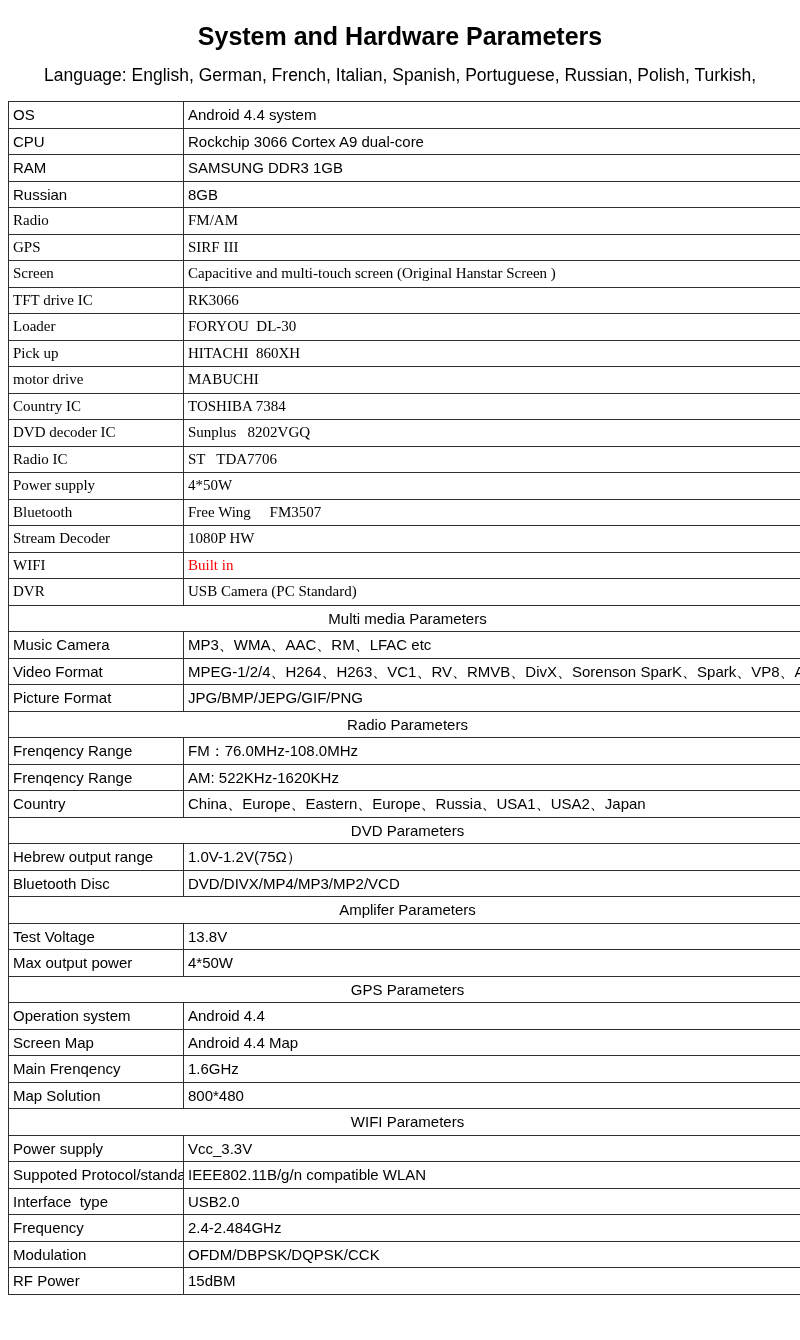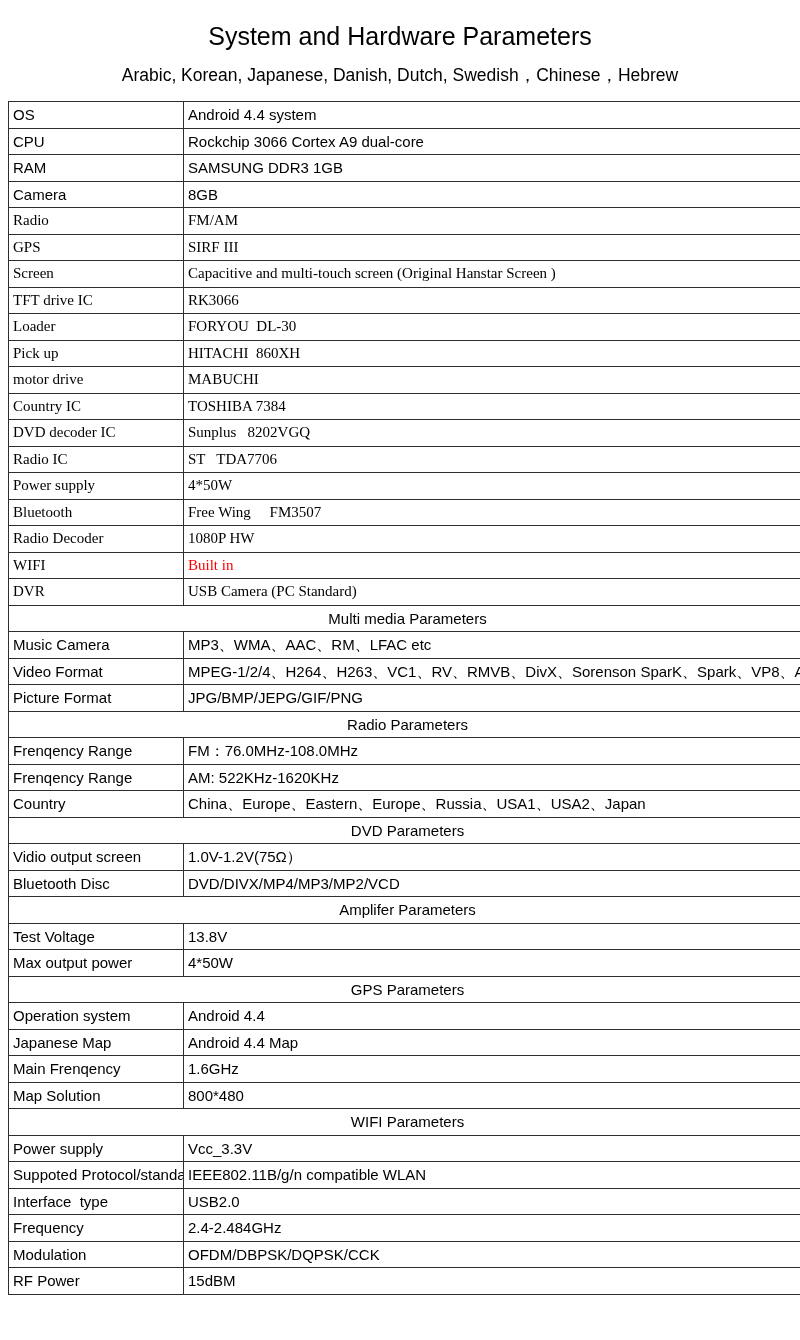--- a/index.html
+++ b/index.html
@@ -7,21 +7,21 @@
     width: 800px; height: 1340px;
     background: #ffffff;
     overflow: hidden;
     font-family: "Liberation Sans", sans-serif;
     color: #000;
   }
   .page-title {
     margin: 22px 0 0 0;
     text-align: center;
     font-size: 25px;
-    font-weight: normal;
+    font-weight: bold;
     font-family: "Liberation Sans", sans-serif;
     letter-spacing: 0px;
   }
   .language-block {
     margin-top: 12px;
     text-align: center;
     font-size: 17.5px;
     line-height: 25px;
     font-family: "Liberation Sans", sans-serif;
   }
@@ -54,39 +54,39 @@
     font-size: 15px;
     font-family: "Liberation Sans", sans-serif;
   }
 </style>
 </head>
 <body>
 
 <div class="page-title">System and Hardware Parameters</div>
 
 <div class="language-block">
-  <div>Arabic, Korean, Japanese, Danish, Dutch, Swedish，Chinese，Hebrew</div>
+  <div>Language: English, German, French, Italian, Spanish, Portuguese, Russian, Polish,  Turkish,</div>
 </div>
 
 <table class="spec-table">
   <tbody>
       <tr>
         <td class="label-cell">OS</td>
         <td class="value-cell">Android 4.4 system</td>
       </tr>
       <tr>
         <td class="label-cell">CPU</td>
         <td class="value-cell">Rockchip 3066 Cortex A9 dual-core</td>
       </tr>
       <tr>
         <td class="label-cell">RAM</td>
         <td class="value-cell">SAMSUNG DDR3 1GB</td>
       </tr>
       <tr>
-        <td class="label-cell">Camera</td>
+        <td class="label-cell">Russian</td>
         <td class="value-cell">8GB</td>
       </tr>
       <tr>
         <td class="label-cell serif">Radio</td>
         <td class="value-cell serif">FM/AM</td>
       </tr>
       <tr>
         <td class="label-cell serif">GPS</td>
         <td class="value-cell serif">SIRF III</td>
       </tr>
@@ -124,21 +124,21 @@
       </tr>
       <tr>
         <td class="label-cell serif">Power supply</td>
         <td class="value-cell serif">4*50W</td>
       </tr>
       <tr>
         <td class="label-cell serif">Bluetooth</td>
         <td class="value-cell serif">Free Wing     FM3507</td>
       </tr>
       <tr>
-        <td class="label-cell serif">Radio Decoder</td>
+        <td class="label-cell serif">Stream Decoder</td>
         <td class="value-cell serif">1080P HW</td>
       </tr>
       <tr>
         <td class="label-cell serif">WIFI</td>
         <td class="value-cell serif red">Built in</td>
       </tr>
       <tr>
         <td class="label-cell serif">DVR</td>
         <td class="value-cell serif">USB Camera (PC Standard)</td>
       </tr>
@@ -169,21 +169,21 @@
         <td class="value-cell">AM: 522KHz-1620KHz</td>
       </tr>
       <tr>
         <td class="label-cell">Country</td>
         <td class="value-cell">China、Europe、Eastern、Europe、Russia、USA1、USA2、Japan</td>
       </tr>
       <tr>
         <td colspan="2" class="section">DVD Parameters</td>
       </tr>
       <tr>
-        <td class="label-cell">Vidio output screen</td>
+        <td class="label-cell">Hebrew output range</td>
         <td class="value-cell">1.0V-1.2V(75Ω）</td>
       </tr>
       <tr>
         <td class="label-cell">Bluetooth Disc</td>
         <td class="value-cell">DVD/DIVX/MP4/MP3/MP2/VCD</td>
       </tr>
       <tr>
         <td colspan="2" class="section">Amplifer Parameters</td>
       </tr>
       <tr>
@@ -195,21 +195,21 @@
         <td class="value-cell">4*50W</td>
       </tr>
       <tr>
         <td colspan="2" class="section">GPS Parameters</td>
       </tr>
       <tr>
         <td class="label-cell">Operation system</td>
         <td class="value-cell">Android 4.4</td>
       </tr>
       <tr>
-        <td class="label-cell">Japanese Map</td>
+        <td class="label-cell">Screen Map</td>
         <td class="value-cell">Android 4.4 Map</td>
       </tr>
       <tr>
         <td class="label-cell">Main Frenqency</td>
         <td class="value-cell">1.6GHz</td>
       </tr>
       <tr>
         <td class="label-cell">Map Solution</td>
         <td class="value-cell">800*480</td>
       </tr>

